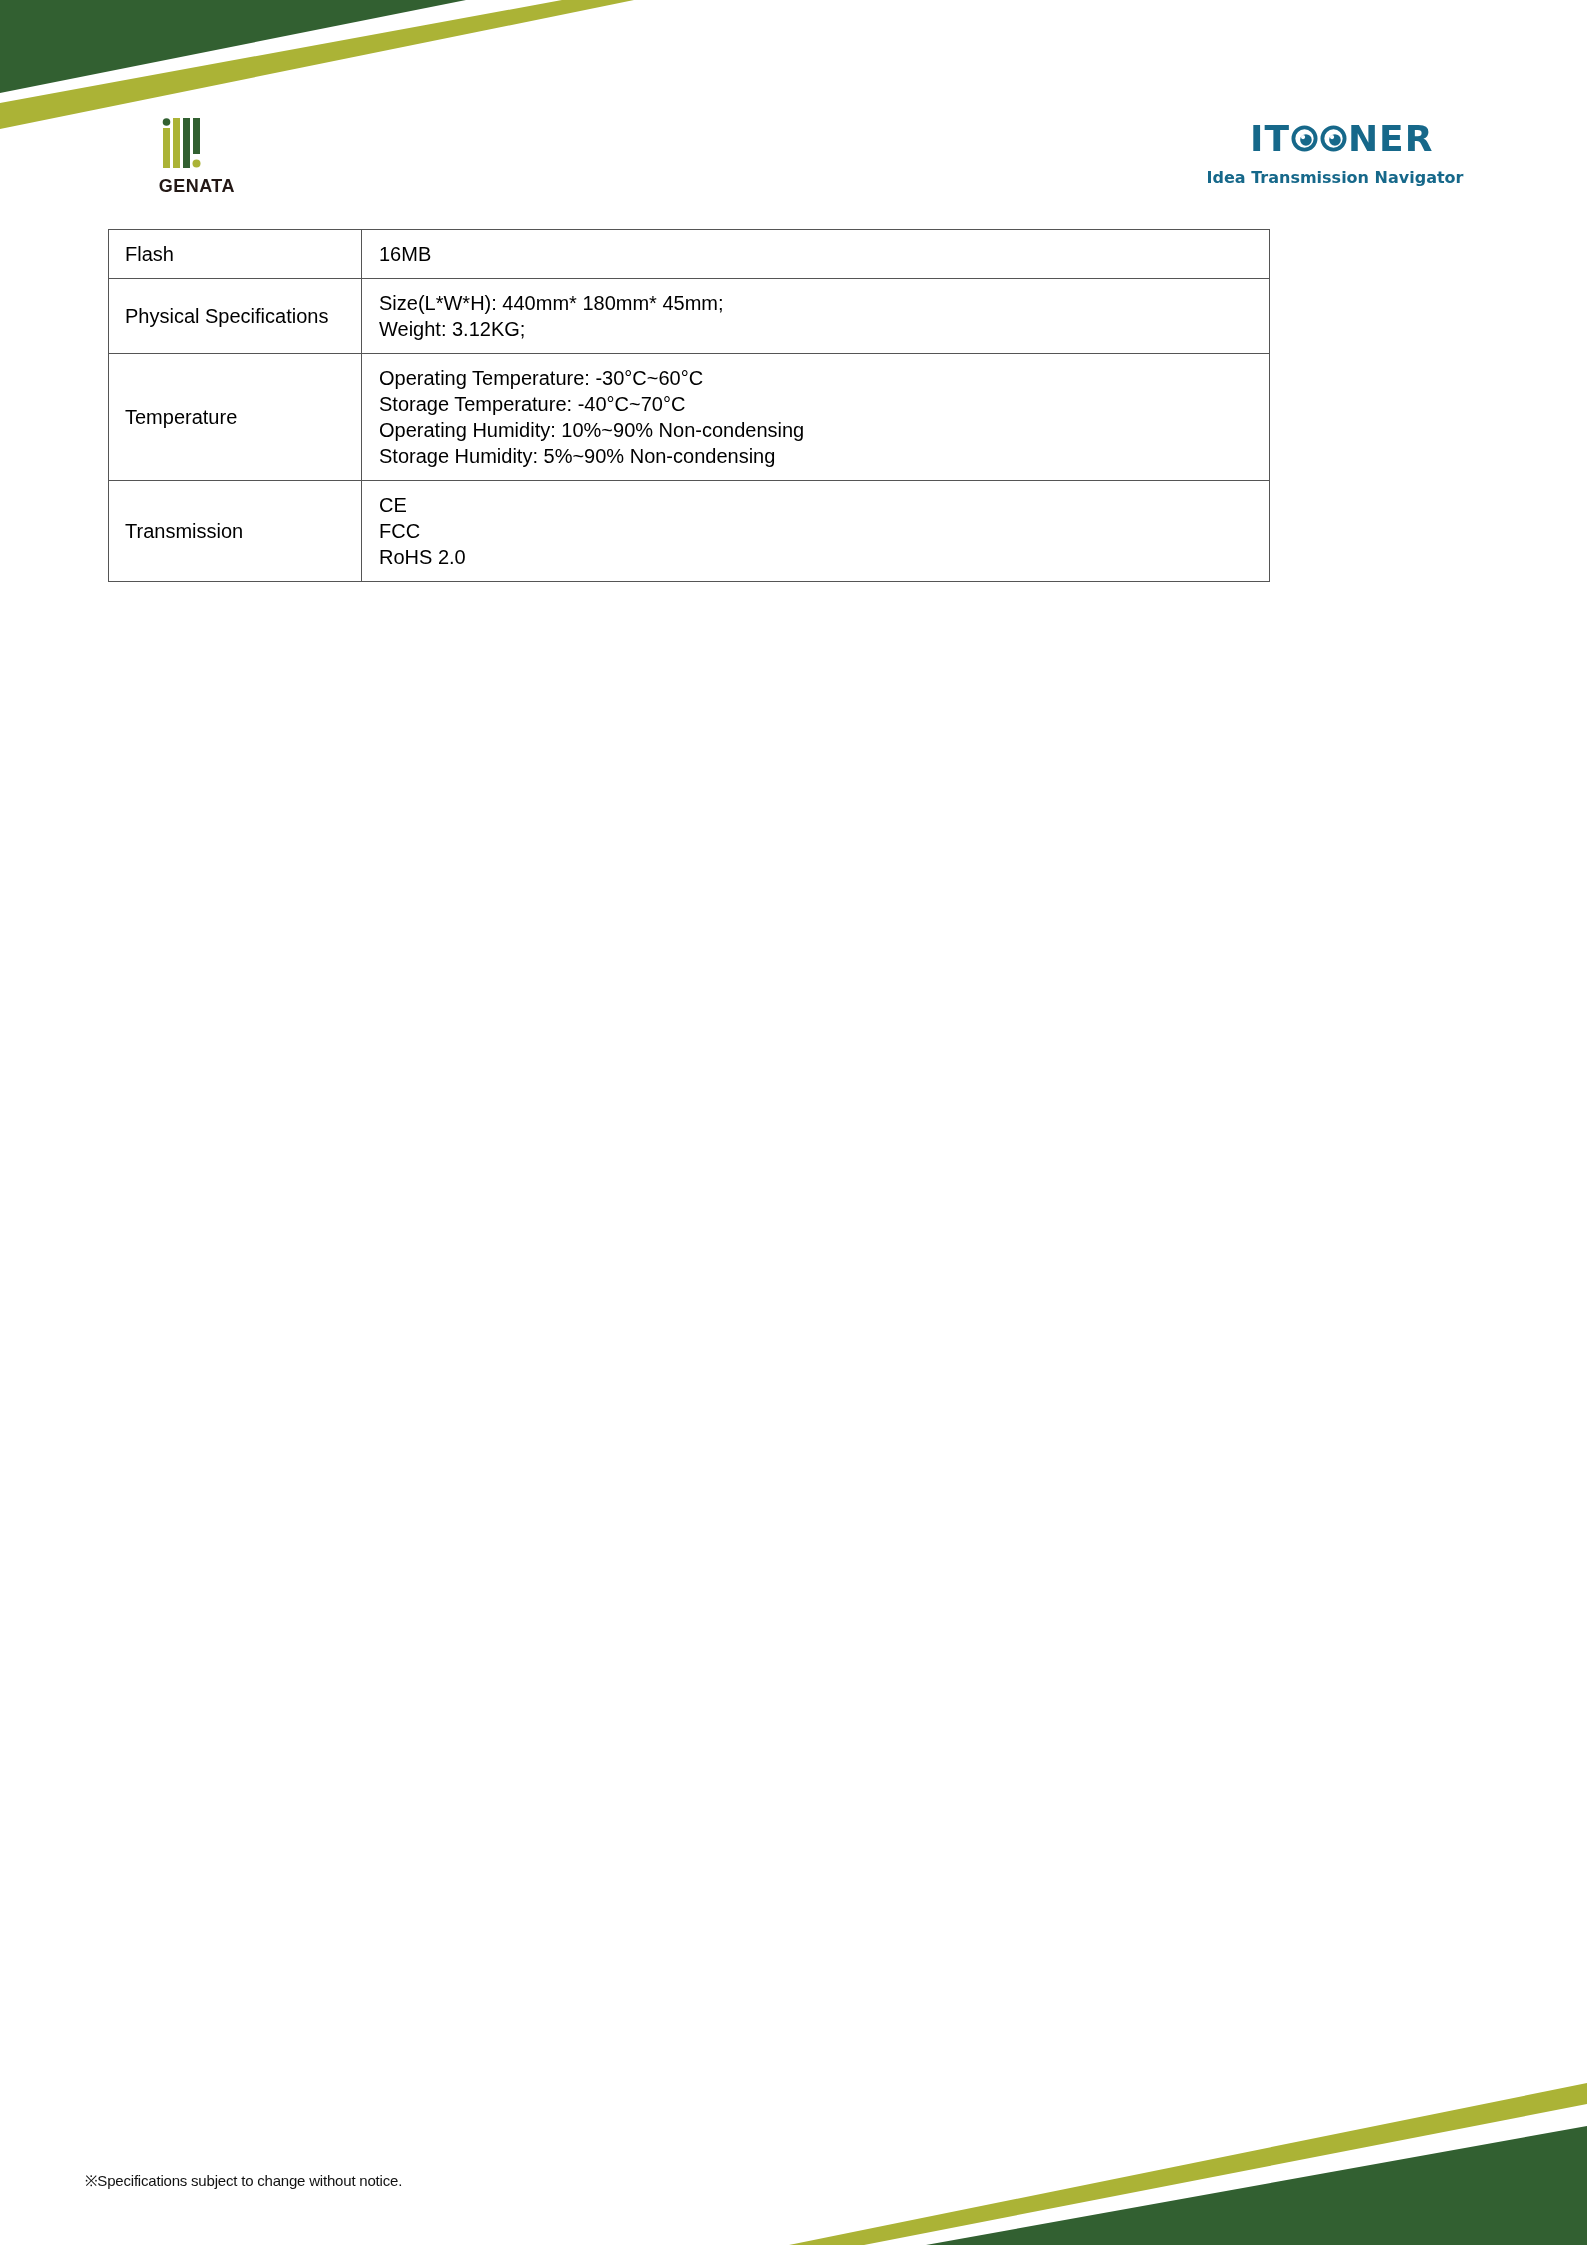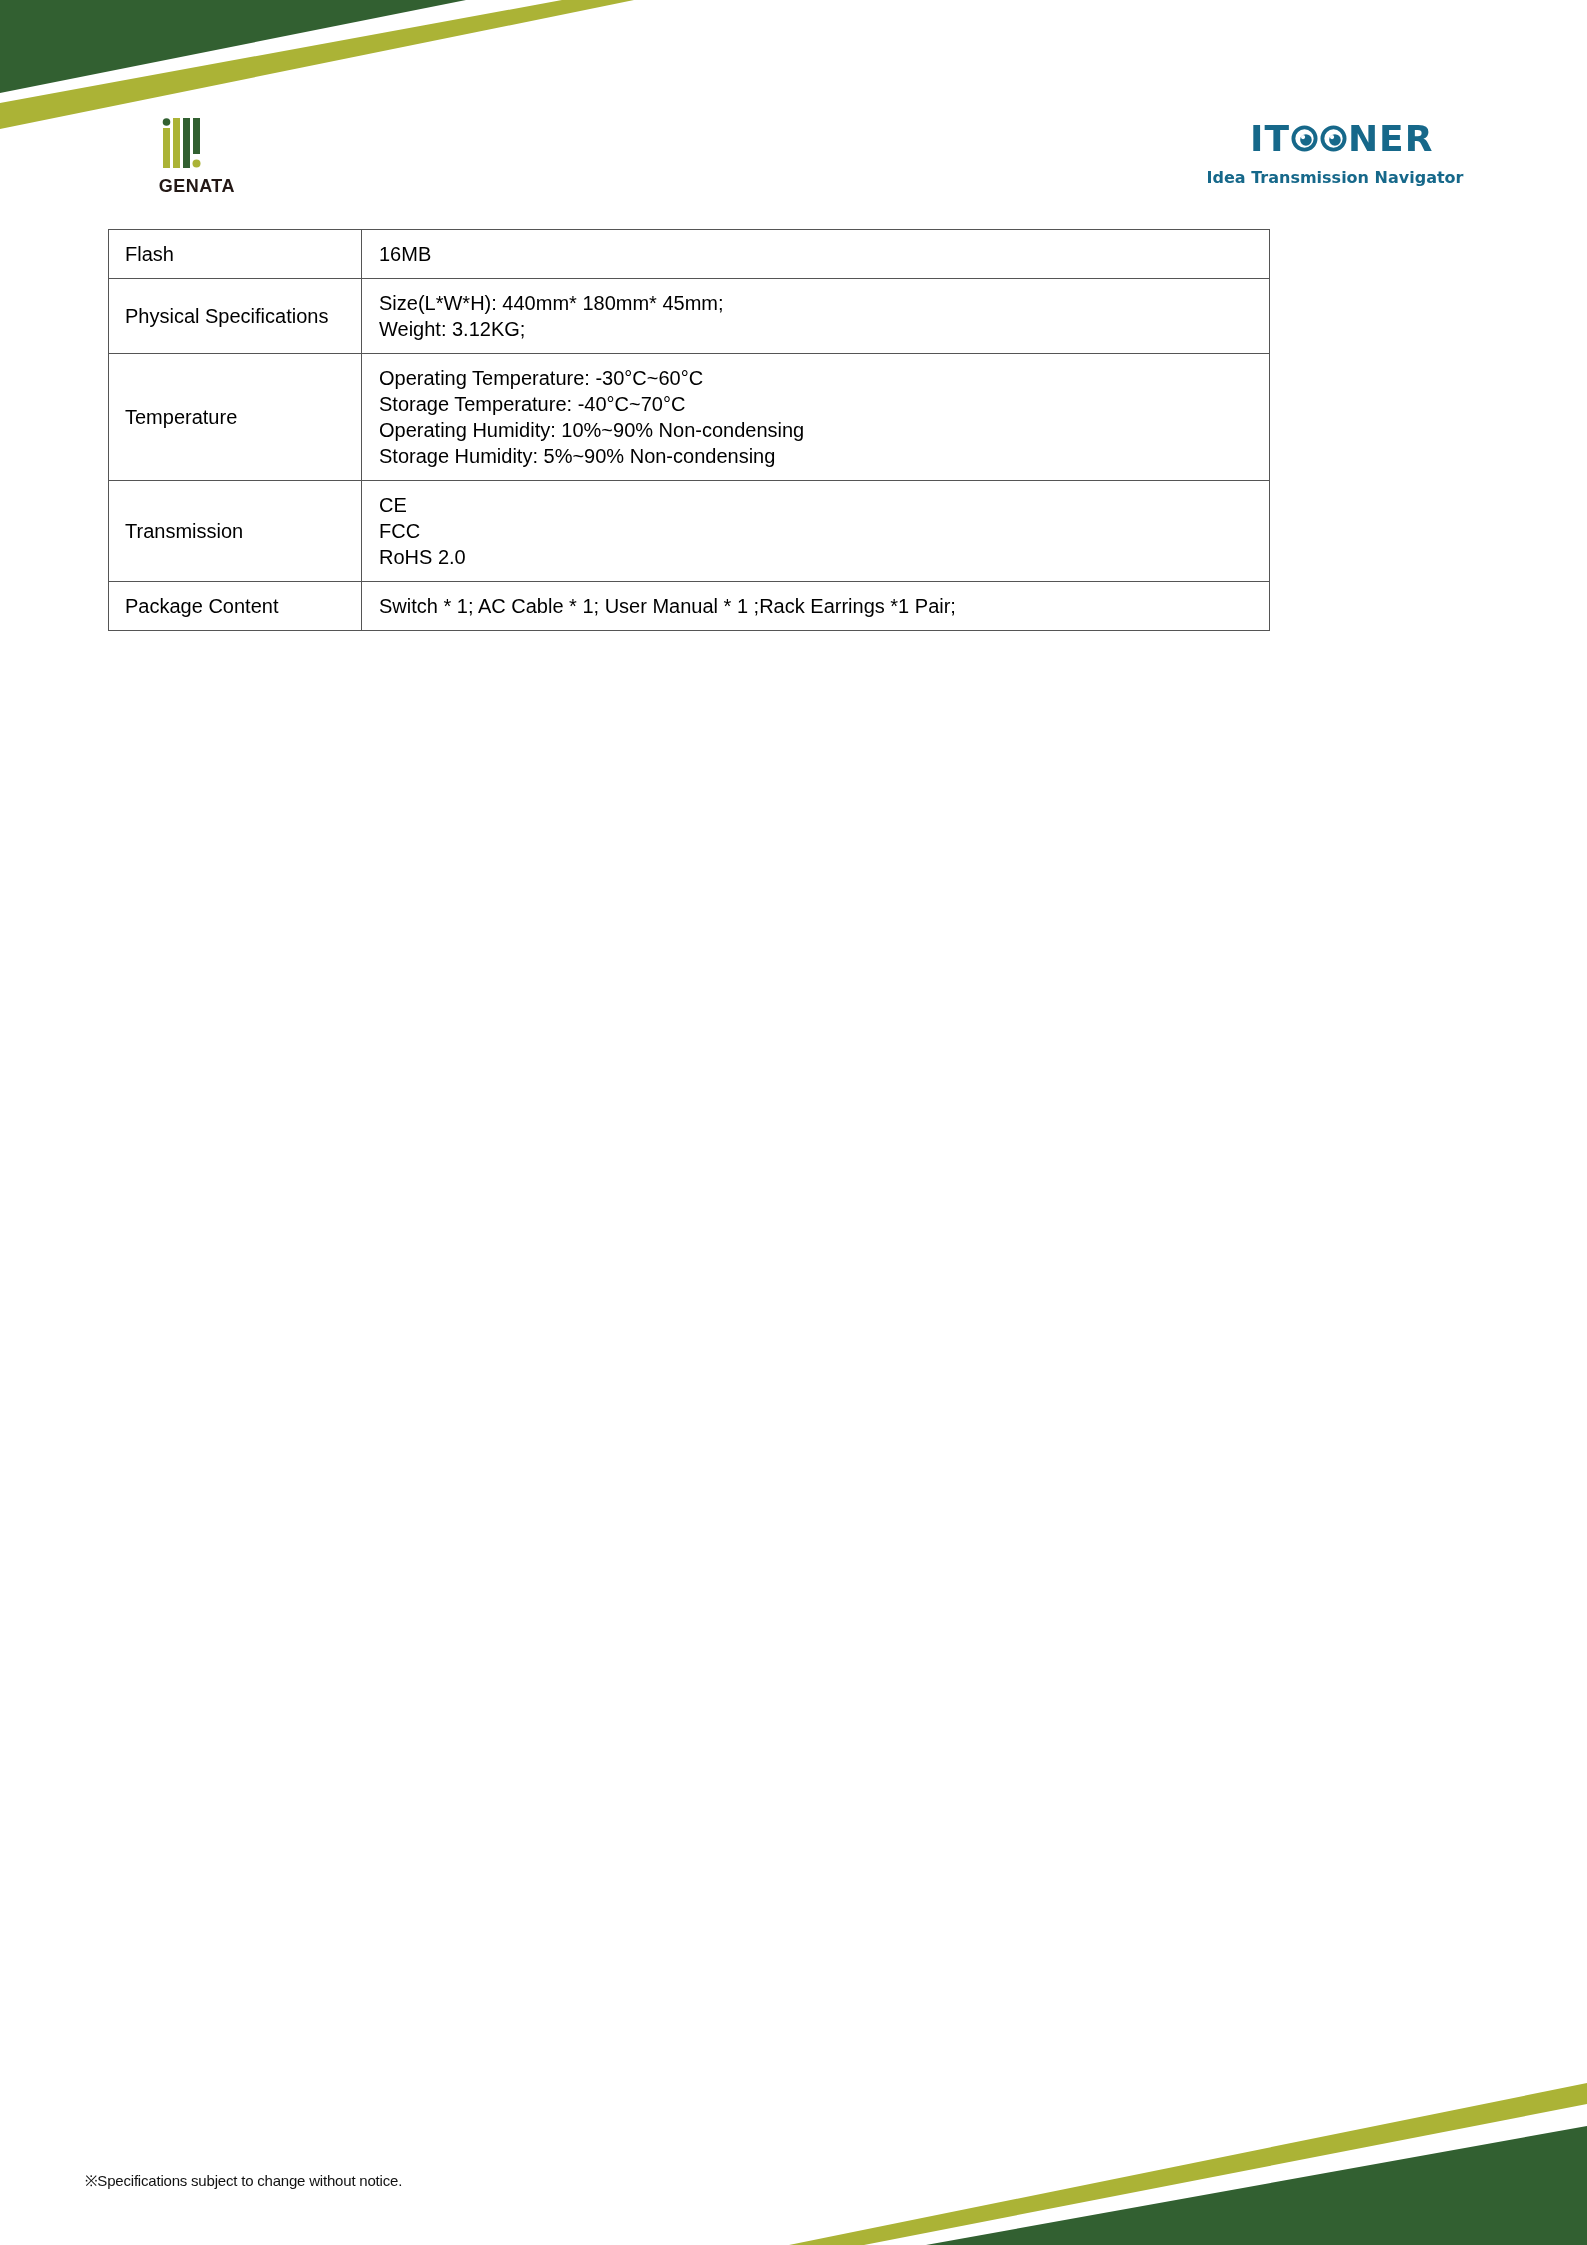--- a/index.html
+++ b/index.html
@@ -110,22 +110,16 @@
       </td>
     </tr>
     <tr>
       <td class="k">Transmission</td>
       <td class="v">
         <span class="line">CE</span>
         <span class="line">FCC</span>
         <span class="line">RoHS 2.0</span>
       </td>
     </tr>
-    <tr>
-      <td class="k">Package Content</td>
-      <td class="v">
-        <span class="line">Switch * 1; AC Cable * 1; User Manual * 1 ;Rack Earrings *1 Pair;</span>
-      </td>
-    </tr>
   </tbody>
 </table>
 
 <div class="footnote">※Specifications subject to change without notice.</div>
 
 </body></html>

